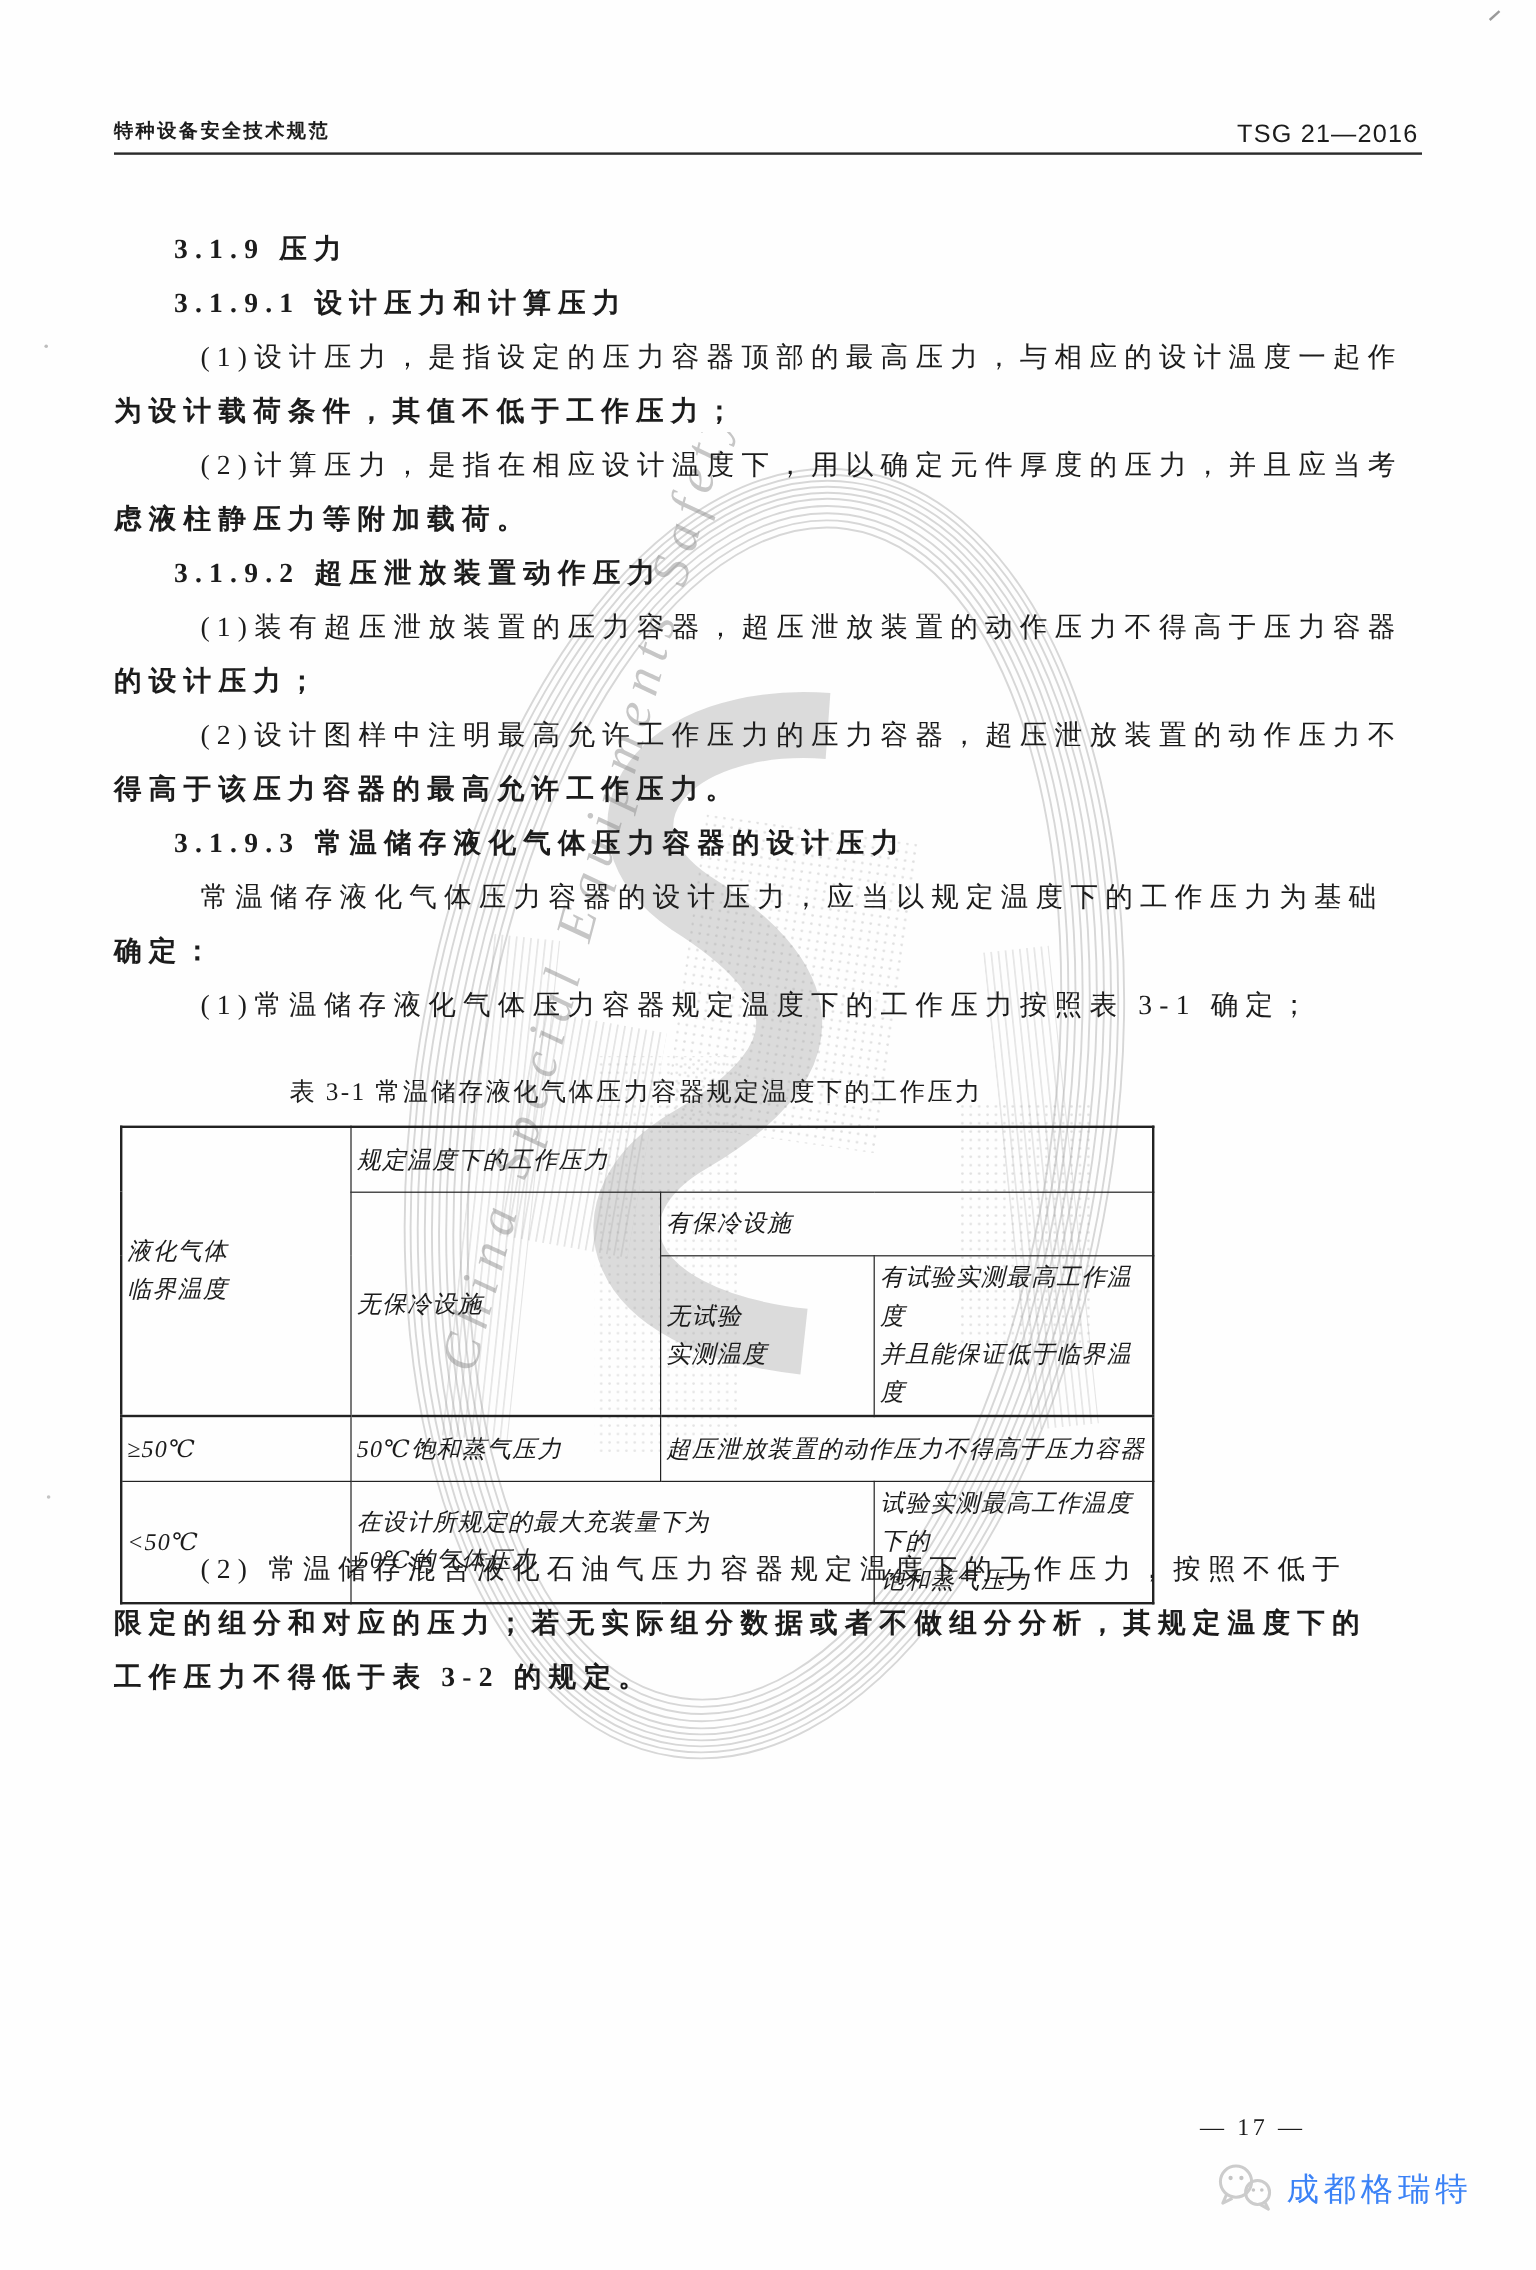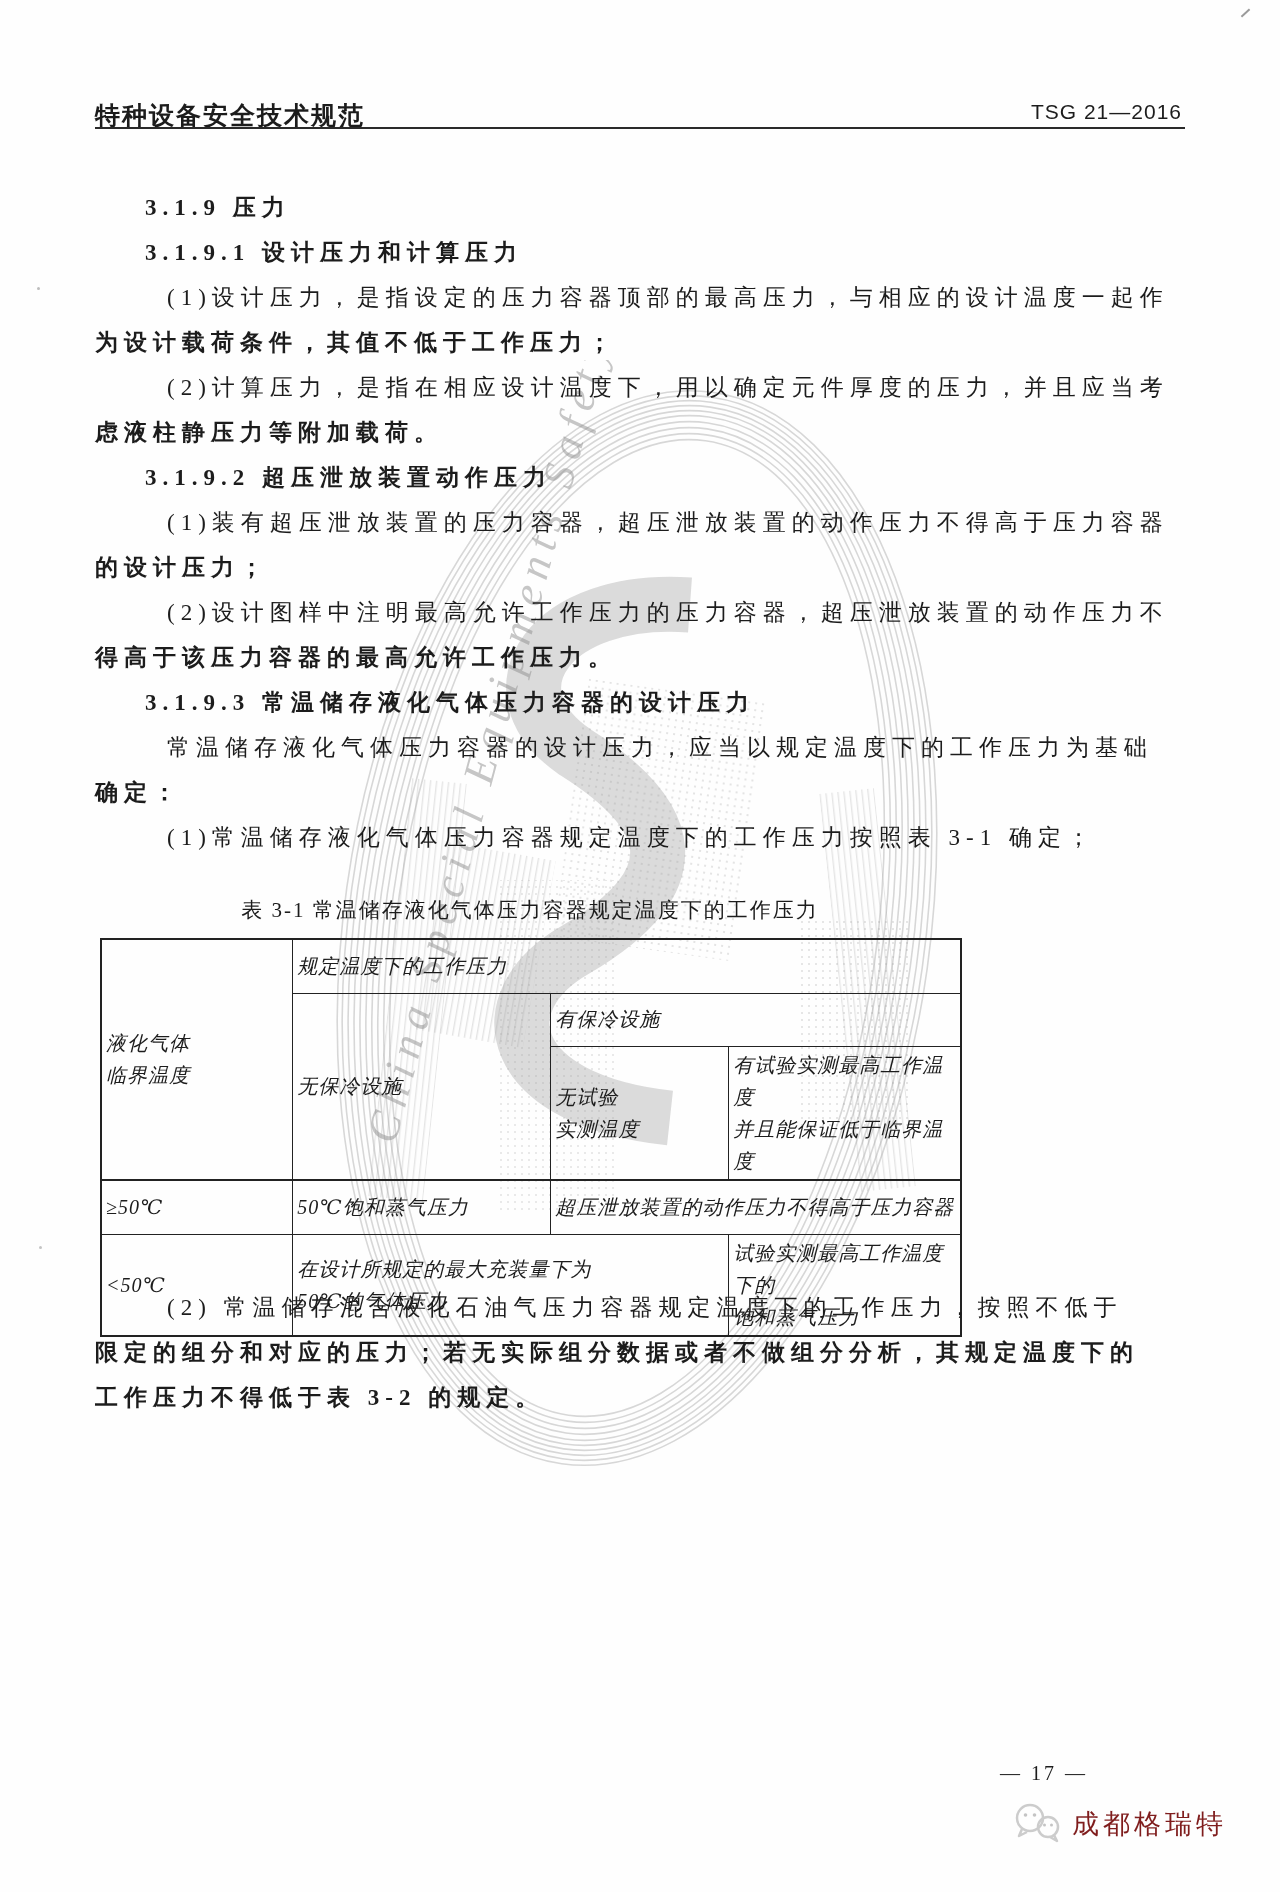--- a/index.html
+++ b/index.html
@@ -1,20 +1,20 @@
 <!DOCTYPE html>
 <html><head>
 <meta charset="utf-8">
 <style>
   html,body{margin:0;padding:0;background:#ffffff;}
   #page{position:relative;width:1280px;height:1892px;background:#fefefe;overflow:hidden;
         font-family:"Liberation Serif","DejaVu Serif",serif;color:#1c1c1c;}
   
   .hdr-left{position:absolute;left:95px;top:99px;font-family:"Liberation Sans","DejaVu Sans",sans-serif;
-            font-weight:bold;font-size:25px;letter-spacing:2px;}
+            font-weight:bold;font-size:16px;letter-spacing:2px;}
   .hdr-right{position:absolute;right:98px;top:100px;font-family:"Liberation Sans","DejaVu Sans",sans-serif;
              font-size:21px;letter-spacing:1px;}
   .hdr-rule{position:absolute;left:95px;top:127px;width:1090px;height:2px;background:#2a2a2a;}
   
   .textblock{position:absolute;left:95px;top:185px;width:1100px;}
   .after{position:absolute;left:95px;top:1285px;width:1100px;}
   .line{height:45px;line-height:45px;font-size:23px;letter-spacing:6px;white-space:nowrap;}
   .line.heading{font-weight:bold;padding-left:50px;}
   .line.first{padding-left:72px;}
   .line.cont{padding-left:0;font-weight:bold;}
@@ -28,21 +28,21 @@
   .pre{white-space:pre-line;line-height:32px;border-radius:10px;}
   tr.hr1{height:54px;} tr.hr2{height:53px;} tr.hr3{height:80px;}
   tr.dr1{height:55px;} tr.dr2{height:75px;}
   tr.dr1 td{border-top:2px solid #222;}
   
   .pageno{position:absolute;left:1000px;top:1758px;width:170px;text-align:left;
           font-size:20px;letter-spacing:3px;height:30px;line-height:30px;}
   
   .stamp{position:absolute;left:240px;top:360px;width:800px;height:1140px;pointer-events:none;}
   .brand{position:absolute;left:1012px;top:1802px;display:flex;align-items:center;gap:8px;
-         color:#7f1d1d;font-family:"Liberation Sans","DejaVu Sans",sans-serif;
+         color:#3b82f6;font-family:"Liberation Sans","DejaVu Sans",sans-serif;
          font-size:27px;letter-spacing:4px;}
   .speck1{position:absolute;left:1240px;top:12px;width:11px;height:2px;background:#9a9a9a;transform:rotate(-42deg);}
   .speck2{position:absolute;left:37px;top:287px;width:3px;height:3px;border-radius:50%;background:#bdbdbd;}
   .speck3{position:absolute;left:39px;top:1246px;width:3px;height:3px;border-radius:50%;background:#c4c4c4;}
   .content{position:relative;z-index:2;}
 </style>
 </head>
 <body>
 
 <div id="page">

